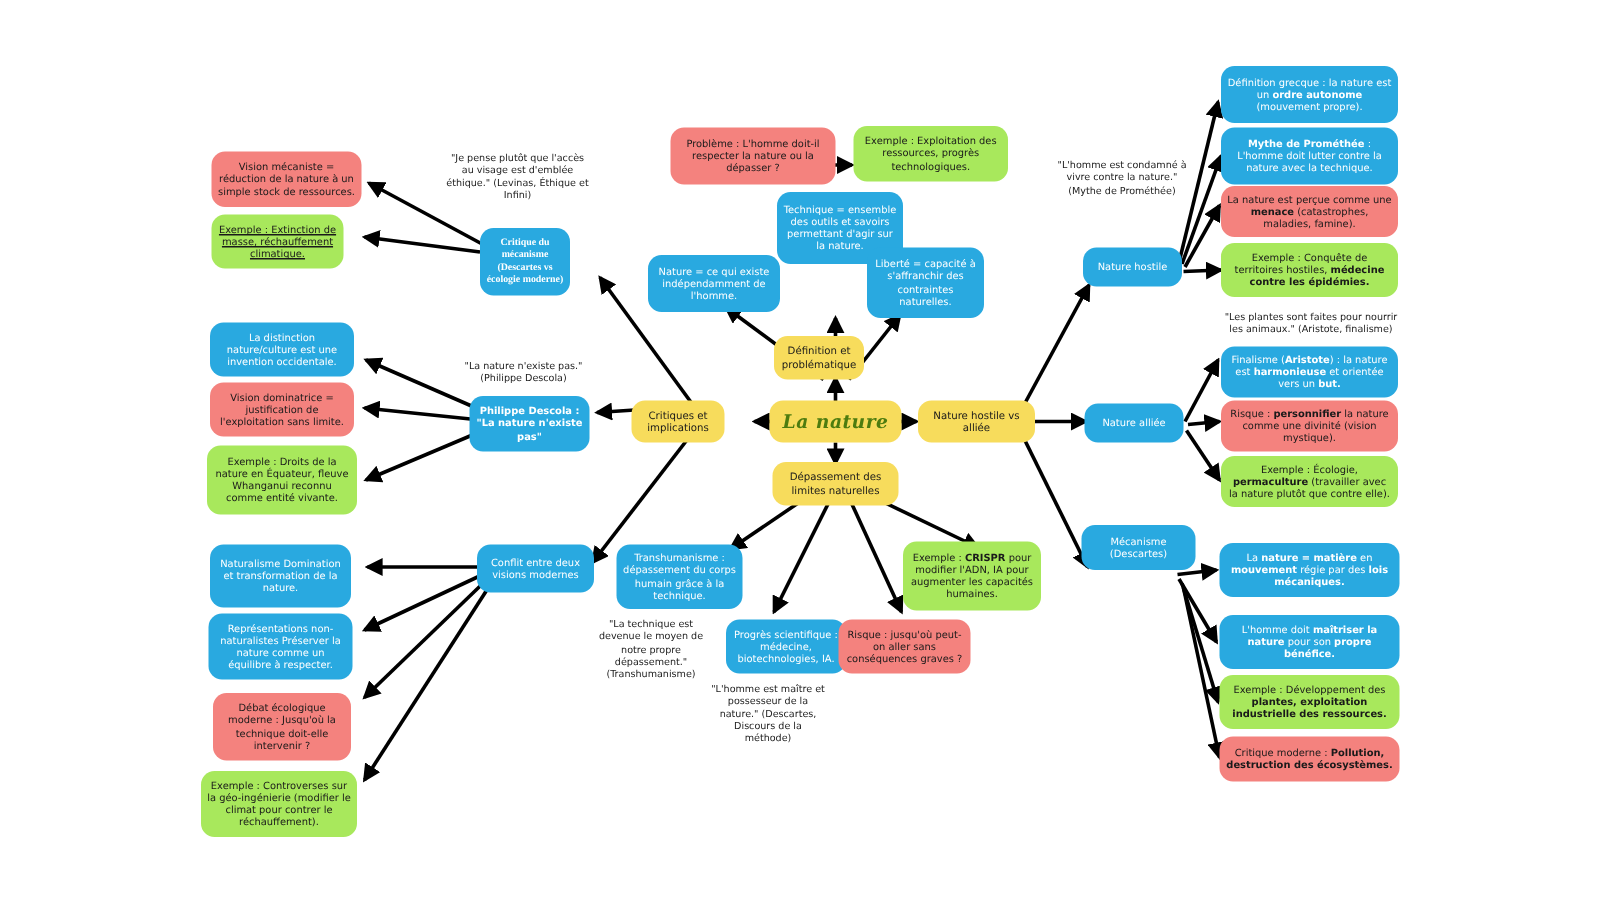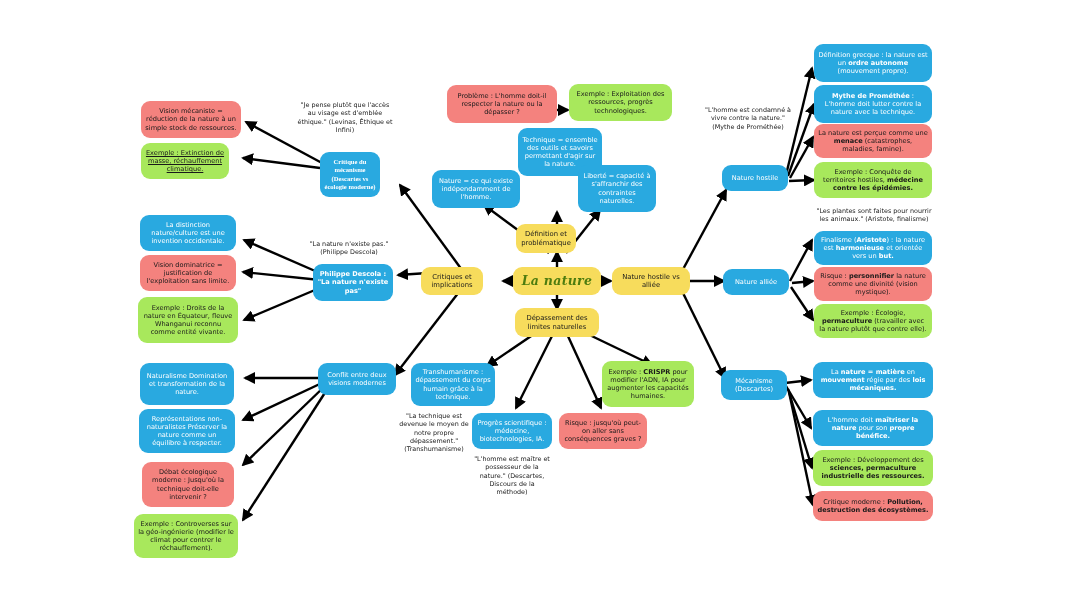--- a/index.html
+++ b/index.html
@@ -192,21 +192,21 @@
   </div>
 
   <div class="node blue" style="left:411px; top:363px; width:84px; height:43px;">
     <span>Transhumanisme : dépassement du corps humain grâce à la technique.</span>
   </div>
 
   <div class="quote" style="left:394px; top:412px; width:80px;">
     <span>"La technique est devenue le moyen de notre propre dépassement." (Transhumanisme)</span>
   </div>
 
-  <div class="node blue" style="left:472px; top:413px; width:80px; height:36px;">
+  <div class="node blue" style="left:484px; top:413px; width:80px; height:36px;">
     <span>Progrès scientifique : médecine, biotechnologies, IA.</span>
   </div>
 
   <div class="quote" style="left:473px; top:455px; width:78px;">
     <span>"L'homme est maître et possesseur de la nature." (Descartes, Discours de la méthode)</span>
   </div>
 
   <div class="node red" style="left:559px; top:413px; width:88px; height:36px;">
     <span>Risque : jusqu'où peut-on aller sans conséquences graves ?</span>
   </div>
@@ -252,33 +252,33 @@
   </div>
 
   <div class="node red" style="left:814px; top:267px; width:118px; height:34px;">
     <span><span>Risque : </span><b>personnifier</b><span> la nature comme une divinité (vision mystique).</span></span>
   </div>
 
   <div class="node green" style="left:814px; top:304px; width:118px; height:34px;">
     <span><span>Exemple : Écologie, </span><b>permaculture</b><span> (travailler avec la nature plutôt que contre elle).</span></span>
   </div>
 
-  <div class="node blue" style="left:721px; top:370px; width:66px; height:30px;">
+  <div class="node blue" style="left:721px; top:350px; width:76px; height:30px;">
     <span>Mécanisme (Descartes)</span>
   </div>
 
   <div class="node blue" style="left:813px; top:362px; width:120px; height:36px;">
     <span><span>La </span><b>nature = matière</b><span> en </span><b>mouvement</b><span> régie par des </span><b>lois mécaniques.</b></span>
   </div>
 
   <div class="node blue" style="left:813px; top:410px; width:120px; height:36px;">
     <span><span>L'homme doit </span><b>maîtriser la nature</b><span> pour son </span><b>propre bénéfice.</b></span>
   </div>
 
   <div class="node green" style="left:813px; top:450px; width:120px; height:36px;">
-    <span><span>Exemple : Développement des </span><b>sciences, permaculture industrielle des ressources.</b></span>
+    <span><span>Exemple : Développement des </span><b>plantes, exploitation industrielle des ressources.</b></span>
   </div>
 
   <div class="node red" style="left:813px; top:491px; width:120px; height:30px;">
     <span><span>Critique moderne : </span><b>Pollution, destruction des écosystèmes.</b></span>
   </div>
 
 </div>
 
 </body></html>

